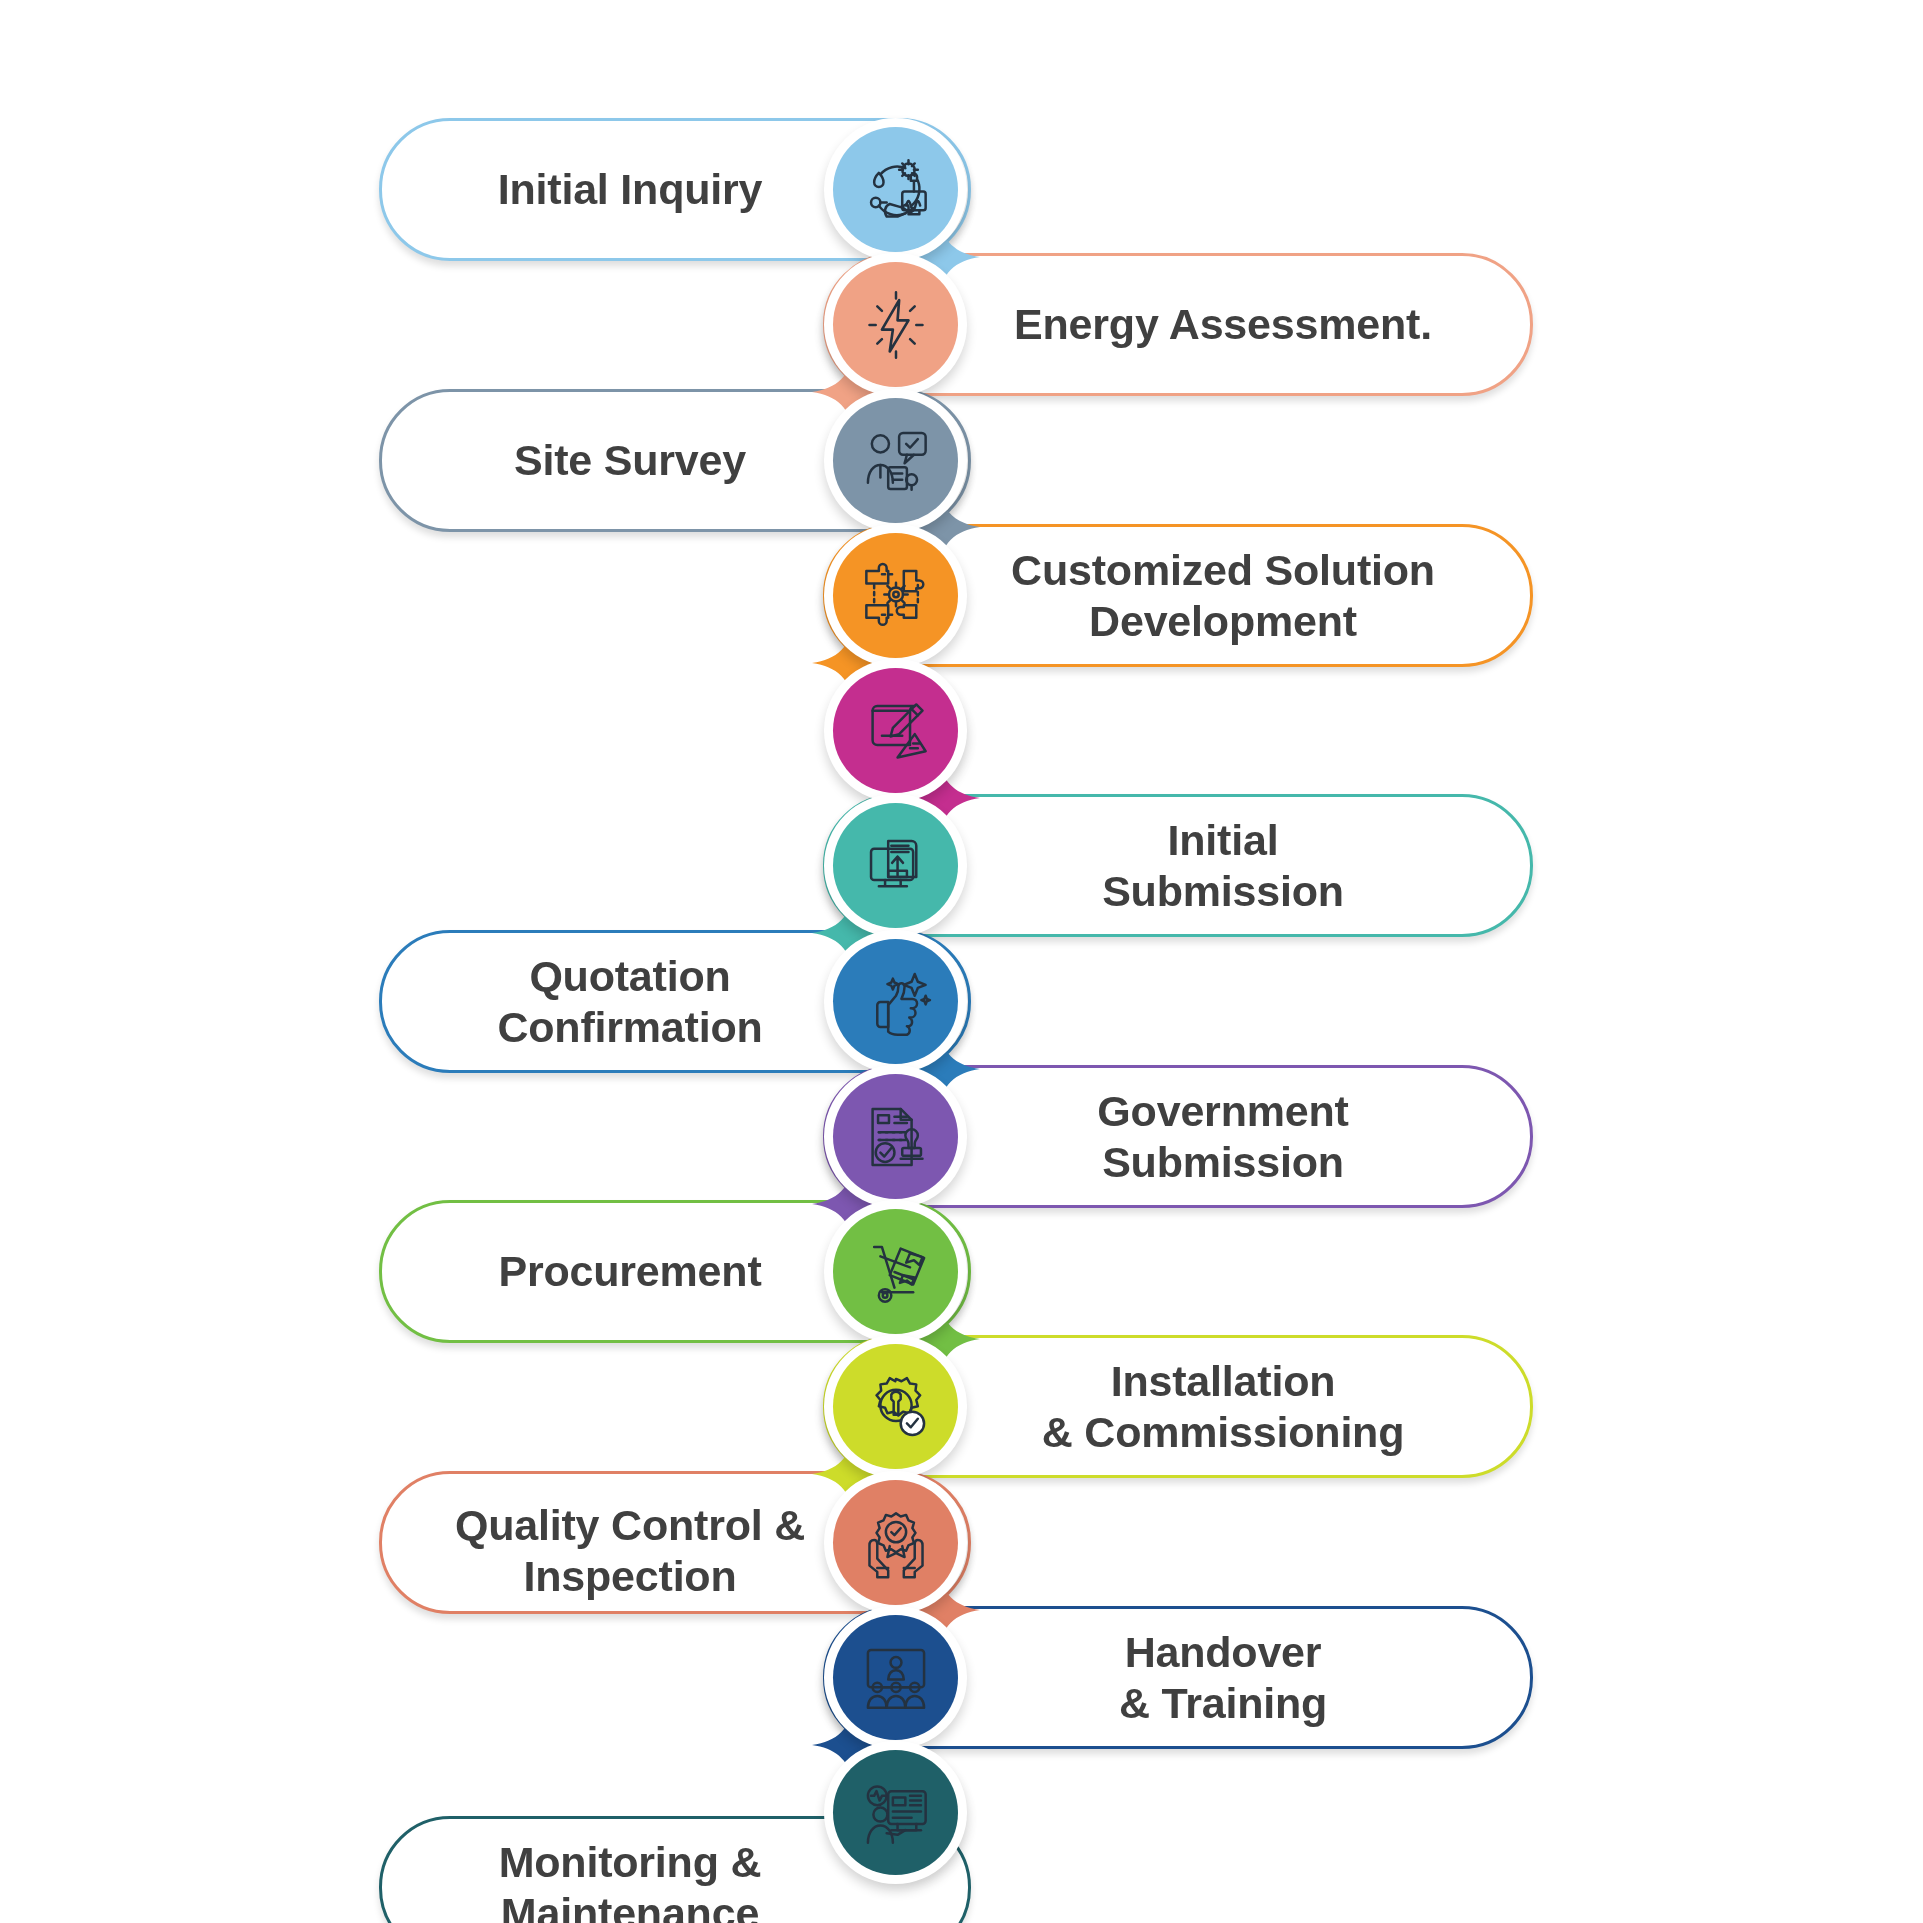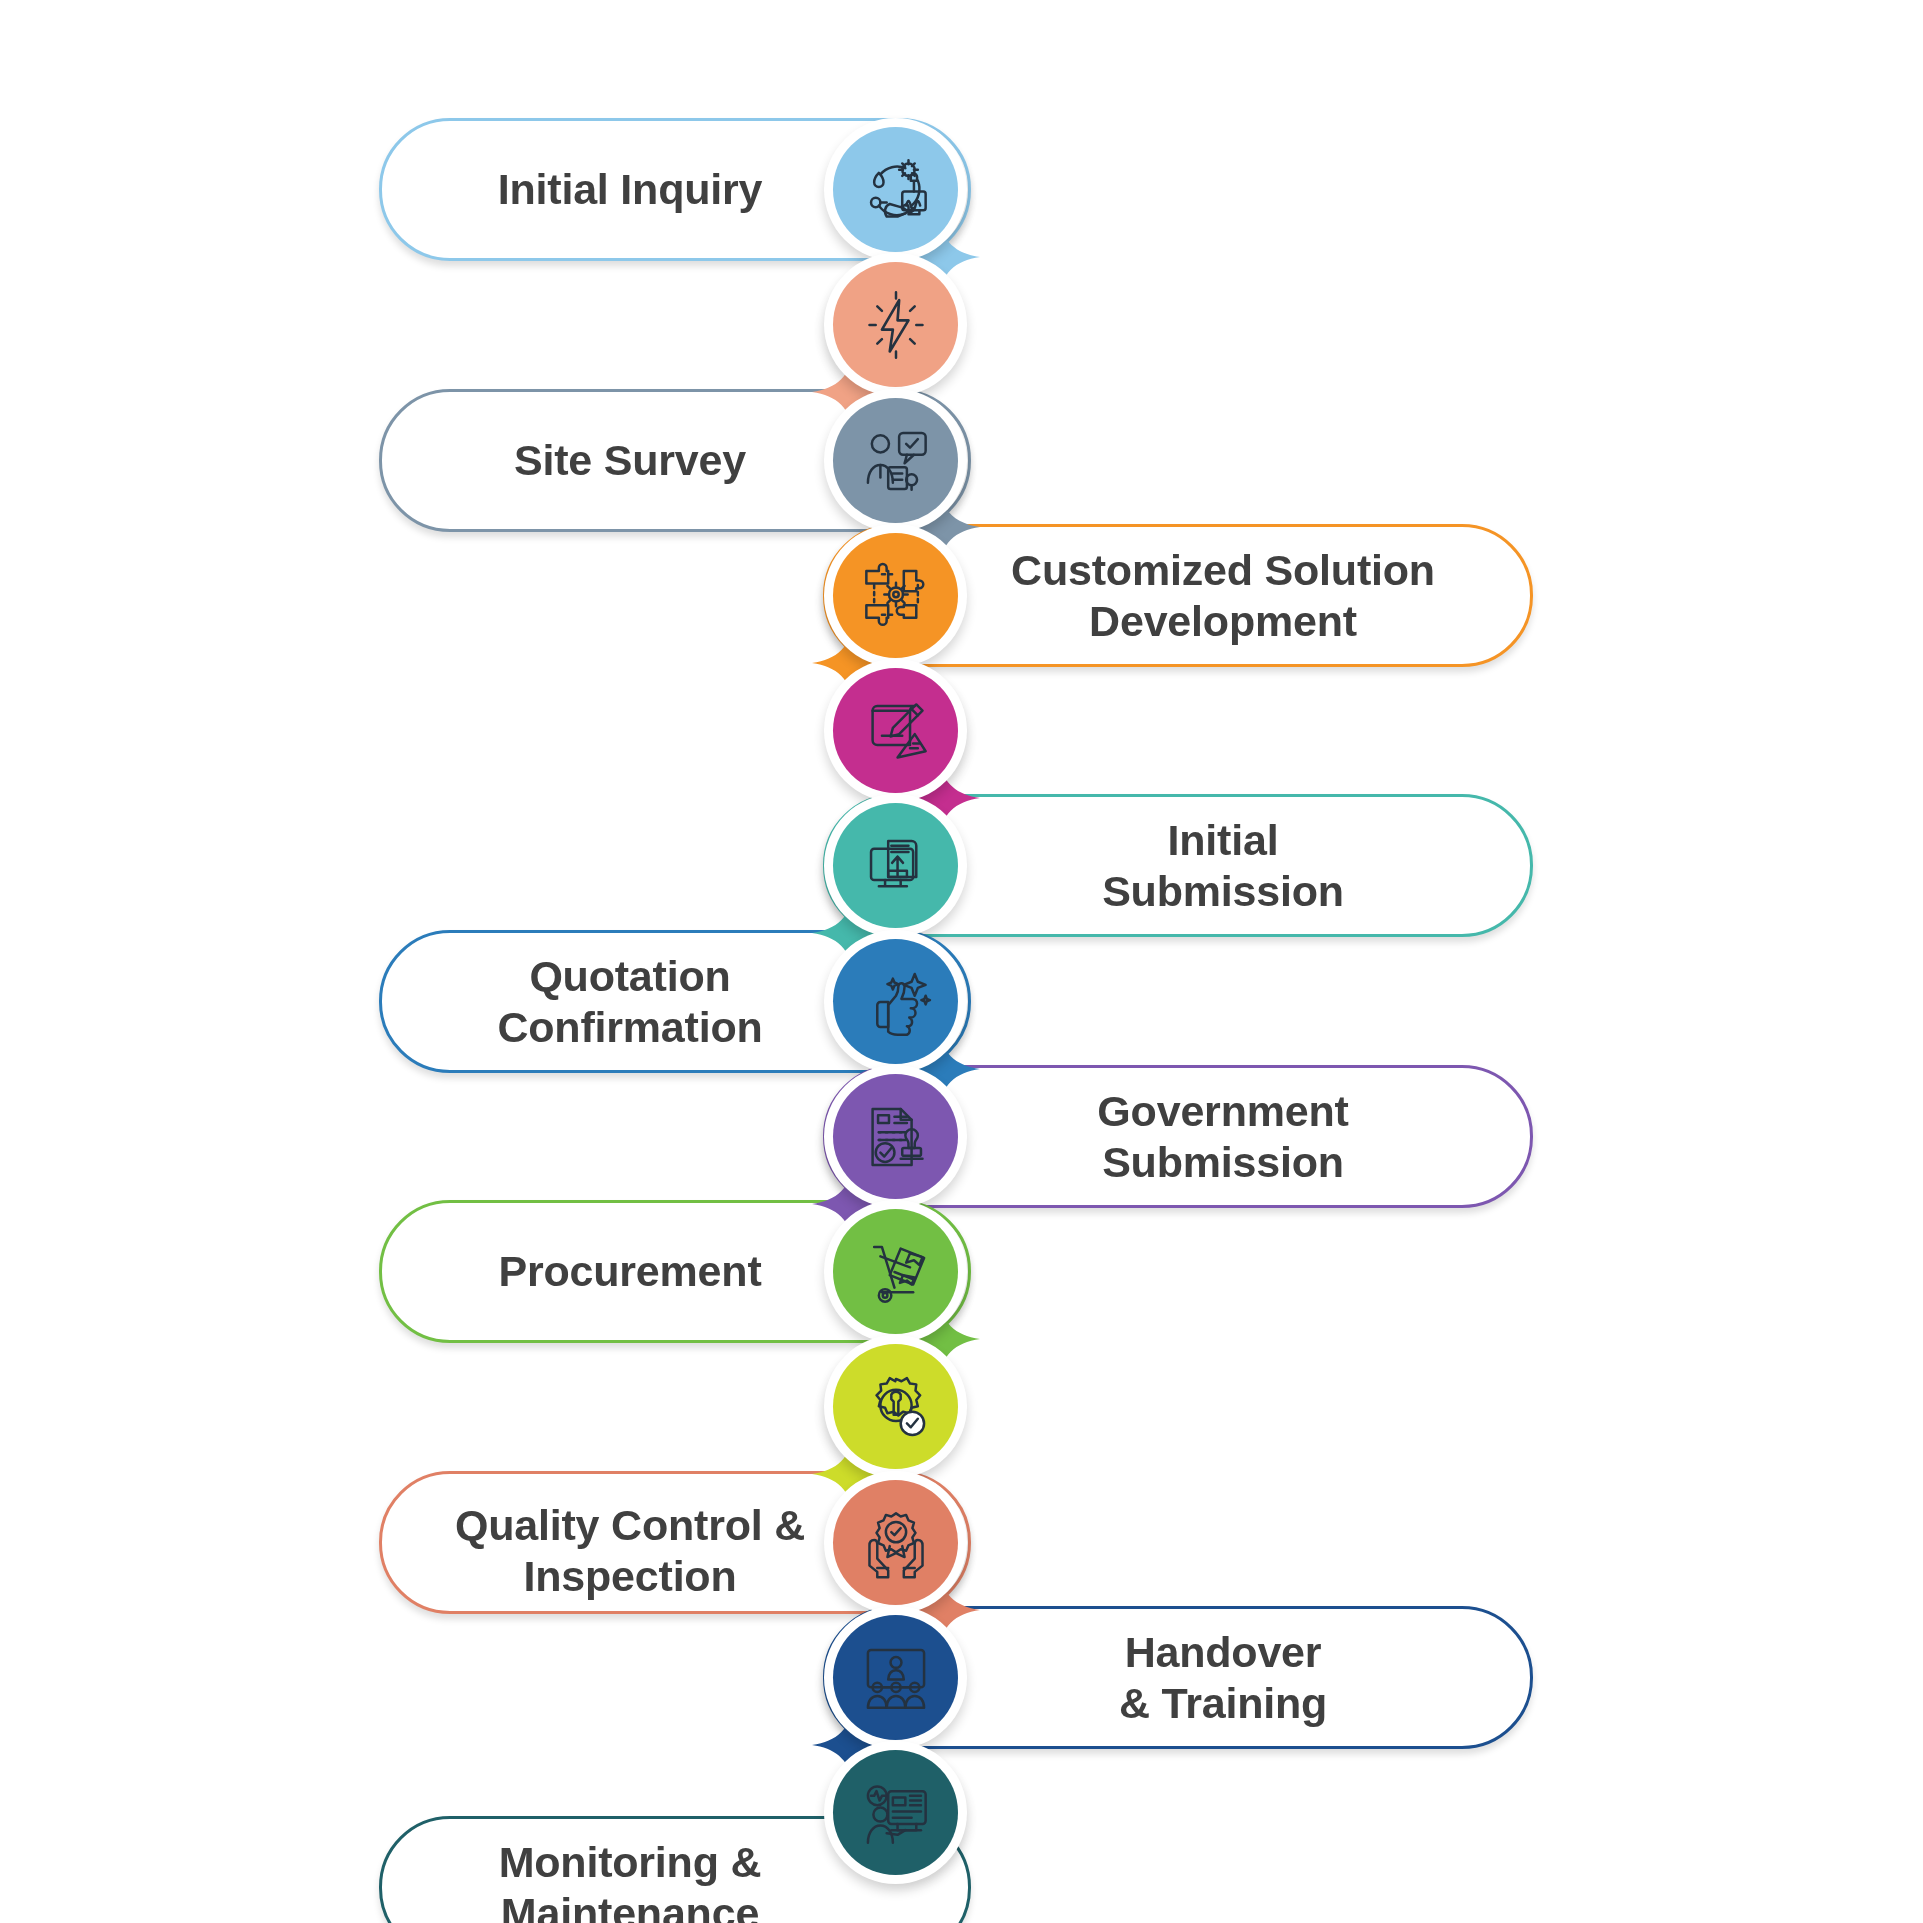--- a/index.html
+++ b/index.html
@@ -148,20 +148,23 @@
     <path d="M73 52V38M69 33a4 4 0 1 1 8 0v5h-8z"></path>
           <path d="M66 76v5h14v-5"></path>
     <path d="M22 40c0-6 6-12 6-12s6 6 6 12a6 6 0 0 1-12 0z"></path>
     <circle cx="24" cy="66" r="6"></circle>
           <path d="M30 66h8"></path>
     <path d="M38 84c-4-6-2-14 4-16l14 4 8-4c4 4 2 10-2 12l-10 4z"></path>
     <path d="M58 72l8 6c3 2 7-1 6-5"></path>
         </svg>
       </div>
     </div>
+    <div class="pill right" style="border-color: rgb(240, 162, 133); top: 253px; left: 823px; width: 710px;">
+      <div class="label" style="color: rgb(64, 64, 64);">Energy Assessment.</div>
+    </div>
     <div class="cap-shadow" style="left: 824px; top: 268px;"></div>
     <div class="bubble" style="left: 824px; top: 253px;">
       <div class="disc" style="background: rgb(240, 162, 133);">
         <svg viewBox="0 0 100 100" fill="none" stroke="#243240" stroke-width="3.2" stroke-linecap="round" stroke-linejoin="round">
     <path d="M54 18L32 56h14l-4 28 24-40H52z" stroke-width="3.4"></path>
     <path d="M50 8v8M50 84v8M16 50h8M76 50h8M26 26l6 6M68 68l6 6M74 26l-6 6M32 68l-6 6"></path>
         </svg>
       </div>
     </div>
     <div class="pill left" style="border-color: rgb(125, 148, 168); top: 389px; left: 379px; width: 592px;">
@@ -285,20 +288,24 @@
     <path d="M32 76h40"></path>
     <circle cx="36" cy="80" r="8"></circle>
           <circle cx="36" cy="80" r="3"></circle>
     <path d="M56 20l30 12-14 34-30-12z"></path>
     <path d="M68 26l-5 12 10-3 7 6 4-10z"></path>
     <path d="M48 50l26 10"></path>
     <path d="M59 54l-4 10 9-3 6 5 4-9z"></path>
         </svg>
       </div>
     </div>
+    <div class="pill right" style="border-color: rgb(205, 220, 42); top: 1335px; left: 823px; width: 710px;">
+      <div class="label" style="color: rgb(64, 64, 64);">Installation
+&amp; Commissioning</div>
+    </div>
     <div class="cap-shadow" style="left: 824px; top: 1350px;"></div>
     <div class="bubble" style="left: 824px; top: 1335px;">
       <div class="disc" style="background: rgb(205, 220, 42);">
         <svg viewBox="0 0 100 100" fill="none" stroke="#243240" stroke-width="3.2" stroke-linecap="round" stroke-linejoin="round">
     <path d="M50 14l7 3 7-4 4 7 8 1-1 8 6 6-5 6 2 8-8 2-3 7-8-2-6 5-6-5-8 2-3-7-8-2 2-8-5-6 6-6-1-8 8-1 4-7 7 4z"></path>
     <circle cx="50" cy="48" r="20"></circle>
     <path d="M44 34a7 7 0 0 1 12 0v6l-3 3v17h-6V43l-3-3z"></path>
     <circle cx="71" cy="71" r="15" fill="#ffffff" stroke-width="3.2"></circle>
     <path d="M64 71l5 5 9-11"></path>
         </svg>

